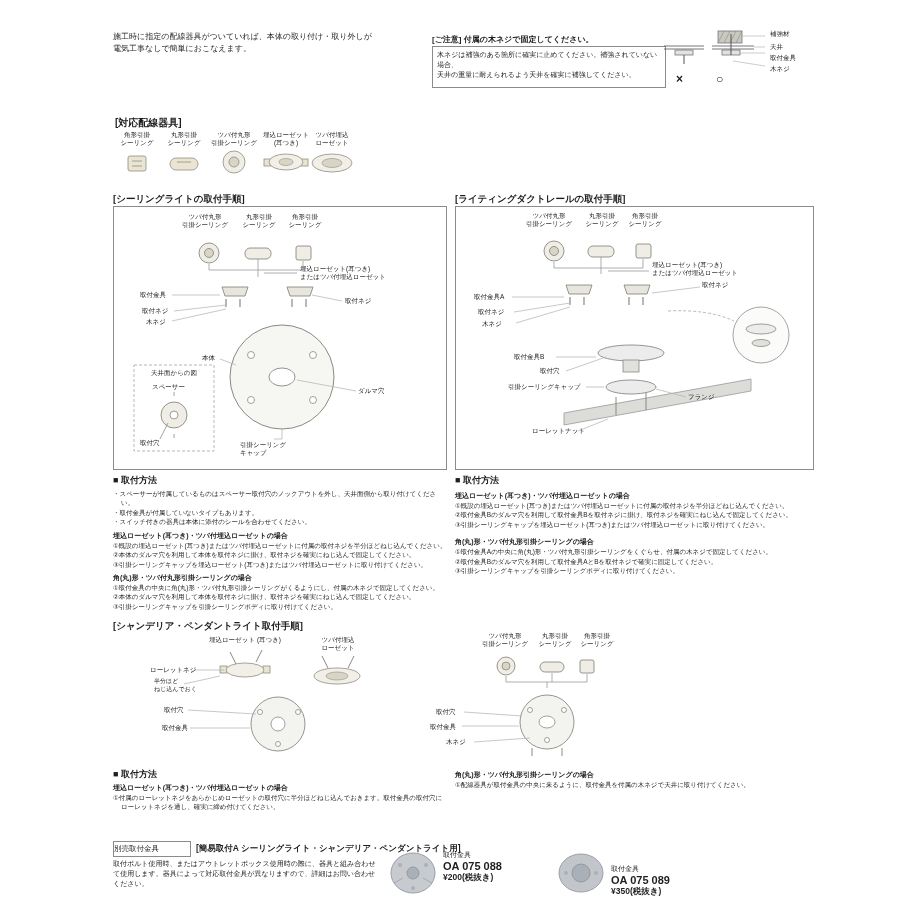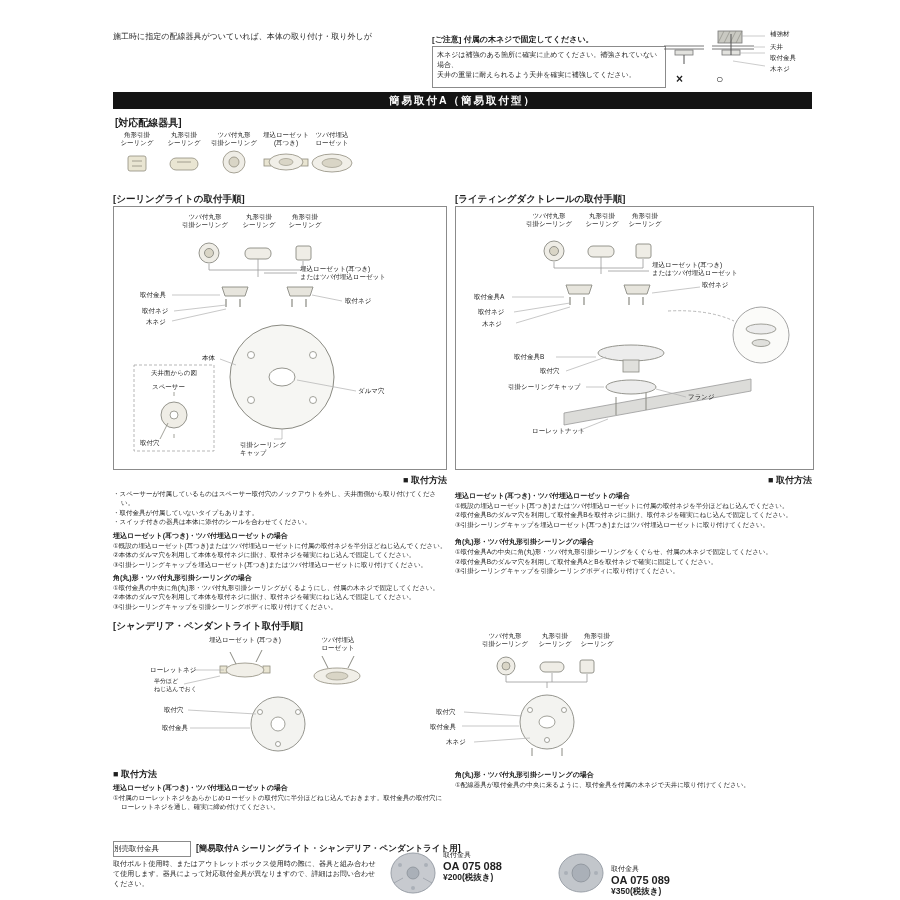--- a/index.html
+++ b/index.html
@@ -11,30 +11,31 @@
   .red{color:#c00000;}
   .banner{background:#141414;color:#fff;text-align:center;font-weight:bold;font-size:10.5px;line-height:17px;letter-spacing:2px;}
   .sec-title{font-weight:bold;font-size:9.5px;}
   .box{border:1px solid #8b8b8b;background:#fff;}
   .lab{font-size:6.5px;line-height:1.25;color:#222;}
   .lab-c{text-align:center;}
   .body-s{font-size:8px;line-height:1.55;}
   .body-xs{font-size:7px;line-height:1.45;}
   .step{font-size:6.5px;line-height:1.45;padding-left:8px;text-indent:-8px;}
   .case-title{font-weight:bold;font-size:7px;margin-top:4px;}
-  .method-h{font-weight:bold;font-size:9px;margin-bottom:2px;text-align:right;}
+  .method-h{font-weight:bold;font-size:9px;margin-bottom:2px;}
   svg{display:block;}
 </style>
 </head>
 <body>
 
 <div class="page">
 
   <div class="abs" style="left:113px;top:24px;width:310px">
     <div class="body-s" style="margin-top:7px">施工時に指定の配線器具がついていれば、本体の取り付け・取り外しが</div>
+    <div class="body-s">電気工事なしで簡単におこなえます。</div>
   </div>
 
   <div class="abs b" style="left:432px;top:34px;font-size:8px">[ご注意] 付属の木ネジで固定してください。</div>
   <div class="abs box" style="left:432px;top:46px;width:224px;height:34px;padding:3px 4px">
     <div class="body-xs">木ネジは補強のある箇所に確実に止めてください。補強されていない場合、</div>
     <div class="body-xs">天井の重量に耐えられるよう天井を確実に補強してください。</div>
   </div>
 
   <svg class="abs" style="left:660px;top:28px" width="106" height="46" viewBox="0 0 106 46">
 
@@ -50,21 +51,20 @@
 
     <path d="M82 8 H105 M94 19 H105 M80 25 H105 M73 33 L105 38" stroke="#aaa" stroke-width="0.6" fill="none"></path>
   </svg>
   <div class="abs b" style="left:676px;top:72px;font-size:12px">×</div>
   <div class="abs b" style="left:716px;top:72px;font-size:12px">○</div>
   <div class="abs lab" style="left:770px;top:30px">補強材</div>
   <div class="abs lab" style="left:770px;top:43px">天井</div>
   <div class="abs lab" style="left:770px;top:54px">取付金具</div>
   <div class="abs lab" style="left:770px;top:65px">木ネジ</div>
 
-  <div class="abs banner" style="left:113px;top:92px;width:699px;height:17px">簡易取付A（簡易取付型）</div>
 
   <div class="abs b" style="left:115px;top:116px;font-size:10px">[対応配線器具]</div>
 
   <div class="abs lab lab-c pre" style="left:111px;top:131px;width:52px">角形引掛
 シーリング</div>
   <div class="abs lab lab-c pre" style="left:158px;top:131px;width:52px">丸形引掛
 シーリング</div>
   <div class="abs lab lab-c pre" style="left:206px;top:131px;width:56px">ツバ付丸形
 引掛シーリング</div>
   <div class="abs lab lab-c pre" style="left:258px;top:131px;width:56px">埋込ローゼット

